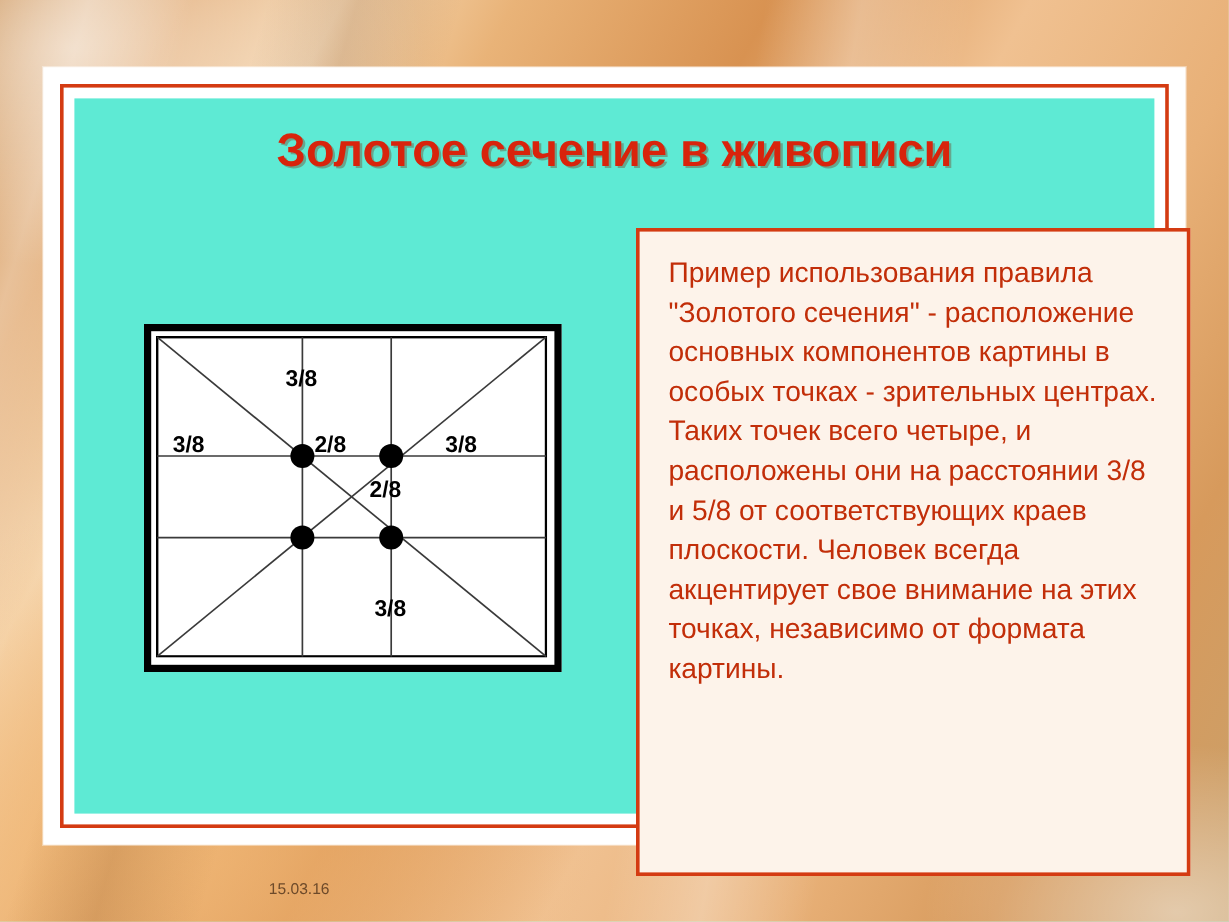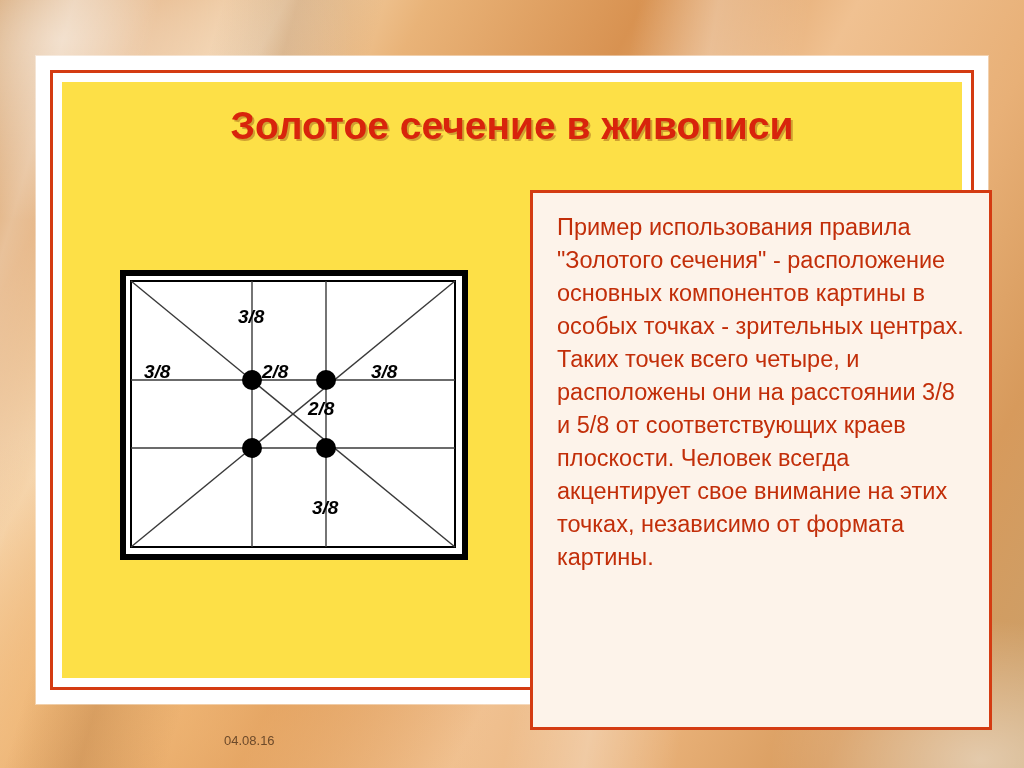--- a/index.html
+++ b/index.html
@@ -54,21 +54,21 @@
     right: 14px;
     bottom: 14px;
     border: 3px solid #d43b12;
   }
   .card-field {
     position: absolute;
     left: 26px;
     top: 26px;
     right: 26px;
     bottom: 26px;
-    background: #fde047;
+    background: #5eead4;
   }
 
   .title {
     position: absolute;
     left: 0;
     right: 0;
     top: 22px;
     text-align: center;
     font-size: 39px;
     font-weight: bold;
@@ -89,21 +89,20 @@
     color: #2a0d05;
   }
 
   
   .diagram-wrap {
     position: absolute;
     left: 58px;
     top: 188px;
     width: 348px;
     height: 290px;
-    font-style: italic;
   }
   .diagram-frame {
     position: absolute;
     left: 0; top: 0;
     width: 348px;
     height: 290px;
     background: #ffffff;
     border: 6px solid #000000;
     box-sizing: border-box;
   }
@@ -195,15 +194,15 @@
         <div class="dlabel" style="left:192px; top:227px;">3/8</div>
       </div>
 
       <div class="textbox">
         <p>Пример использования правила "Золотого сечения" - расположение основных компонентов картины в особых точках - зрительных центрах. Таких точек всего четыре, и расположены они на расстоянии 3/8 и 5/8 от соответствующих краев плоскости. Человек всегда акцентирует свое внимание на этих точках, независимо от формата картины.</p>
       </div>
 
     </div>
   </div>
 
-  <div class="date">04.08.16</div>
+  <div class="date">15.03.16</div>
 
 </div>
 
 </body></html>

